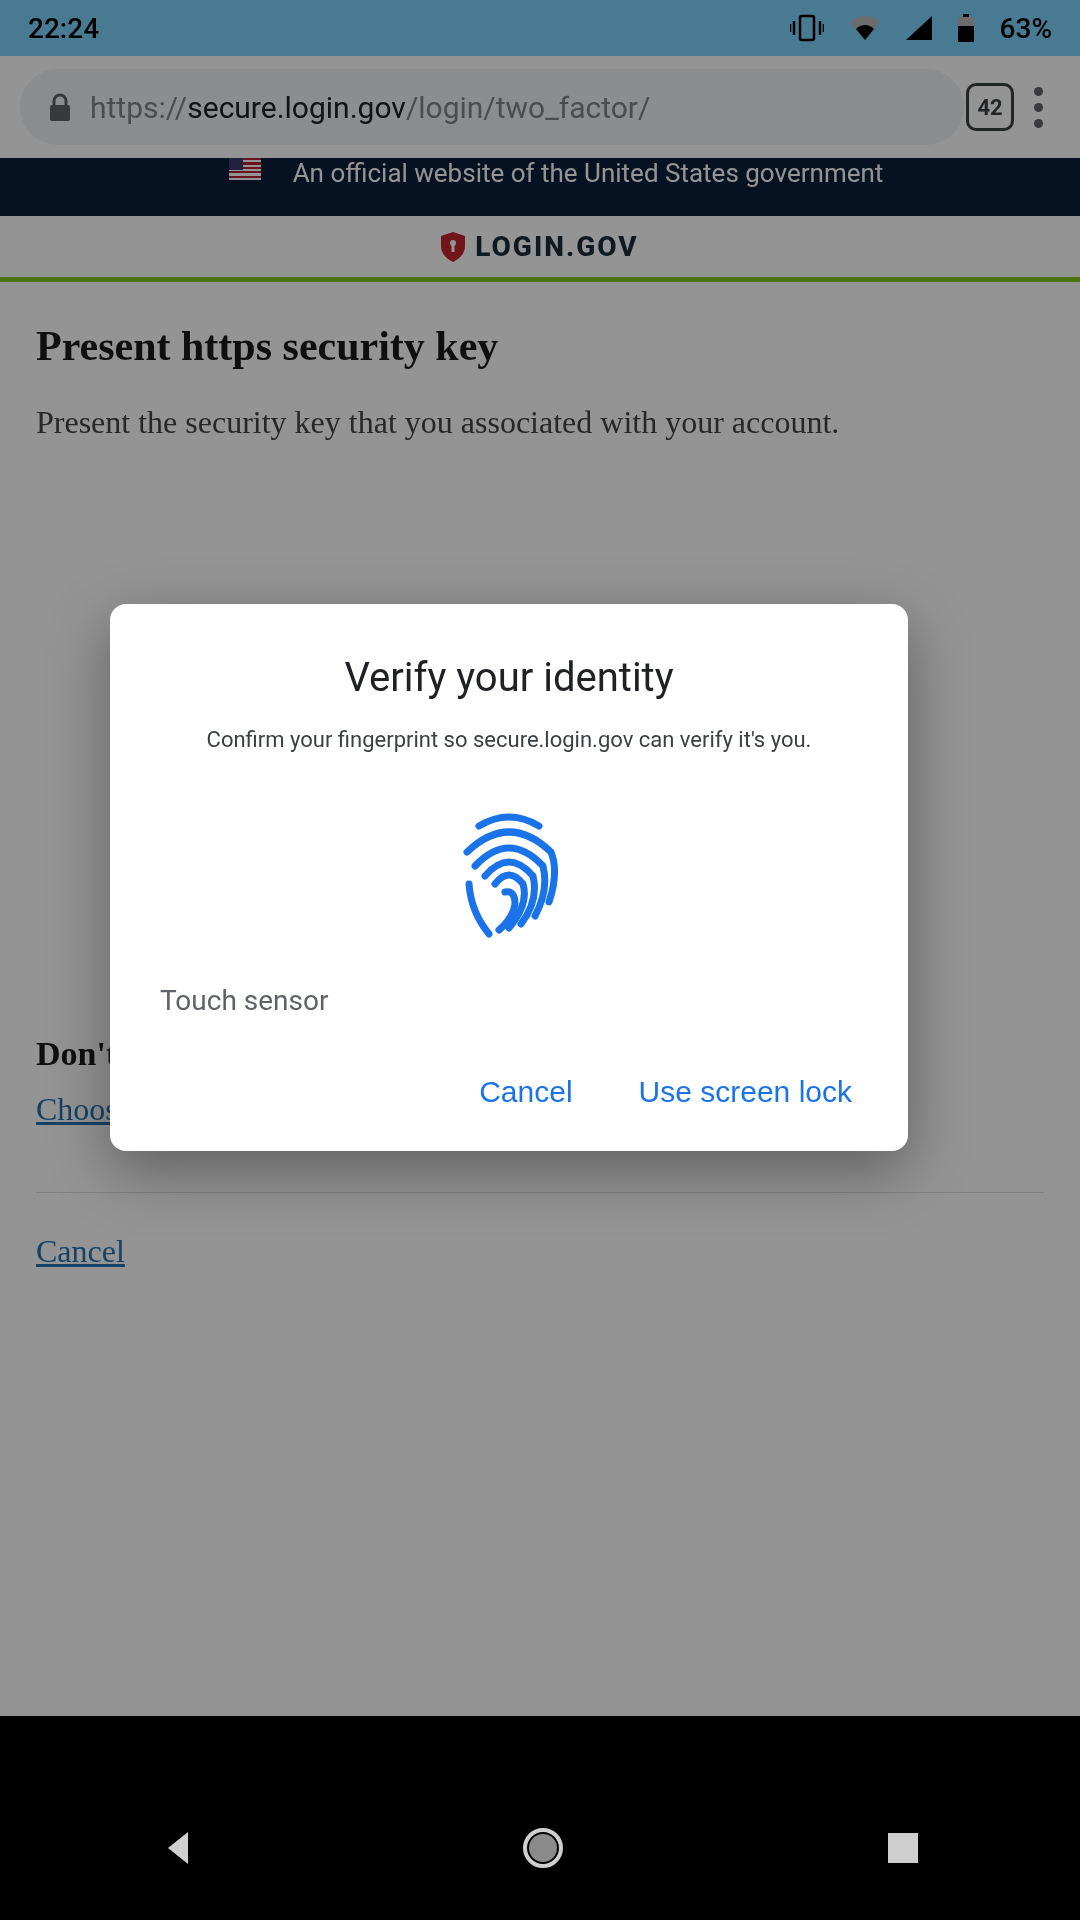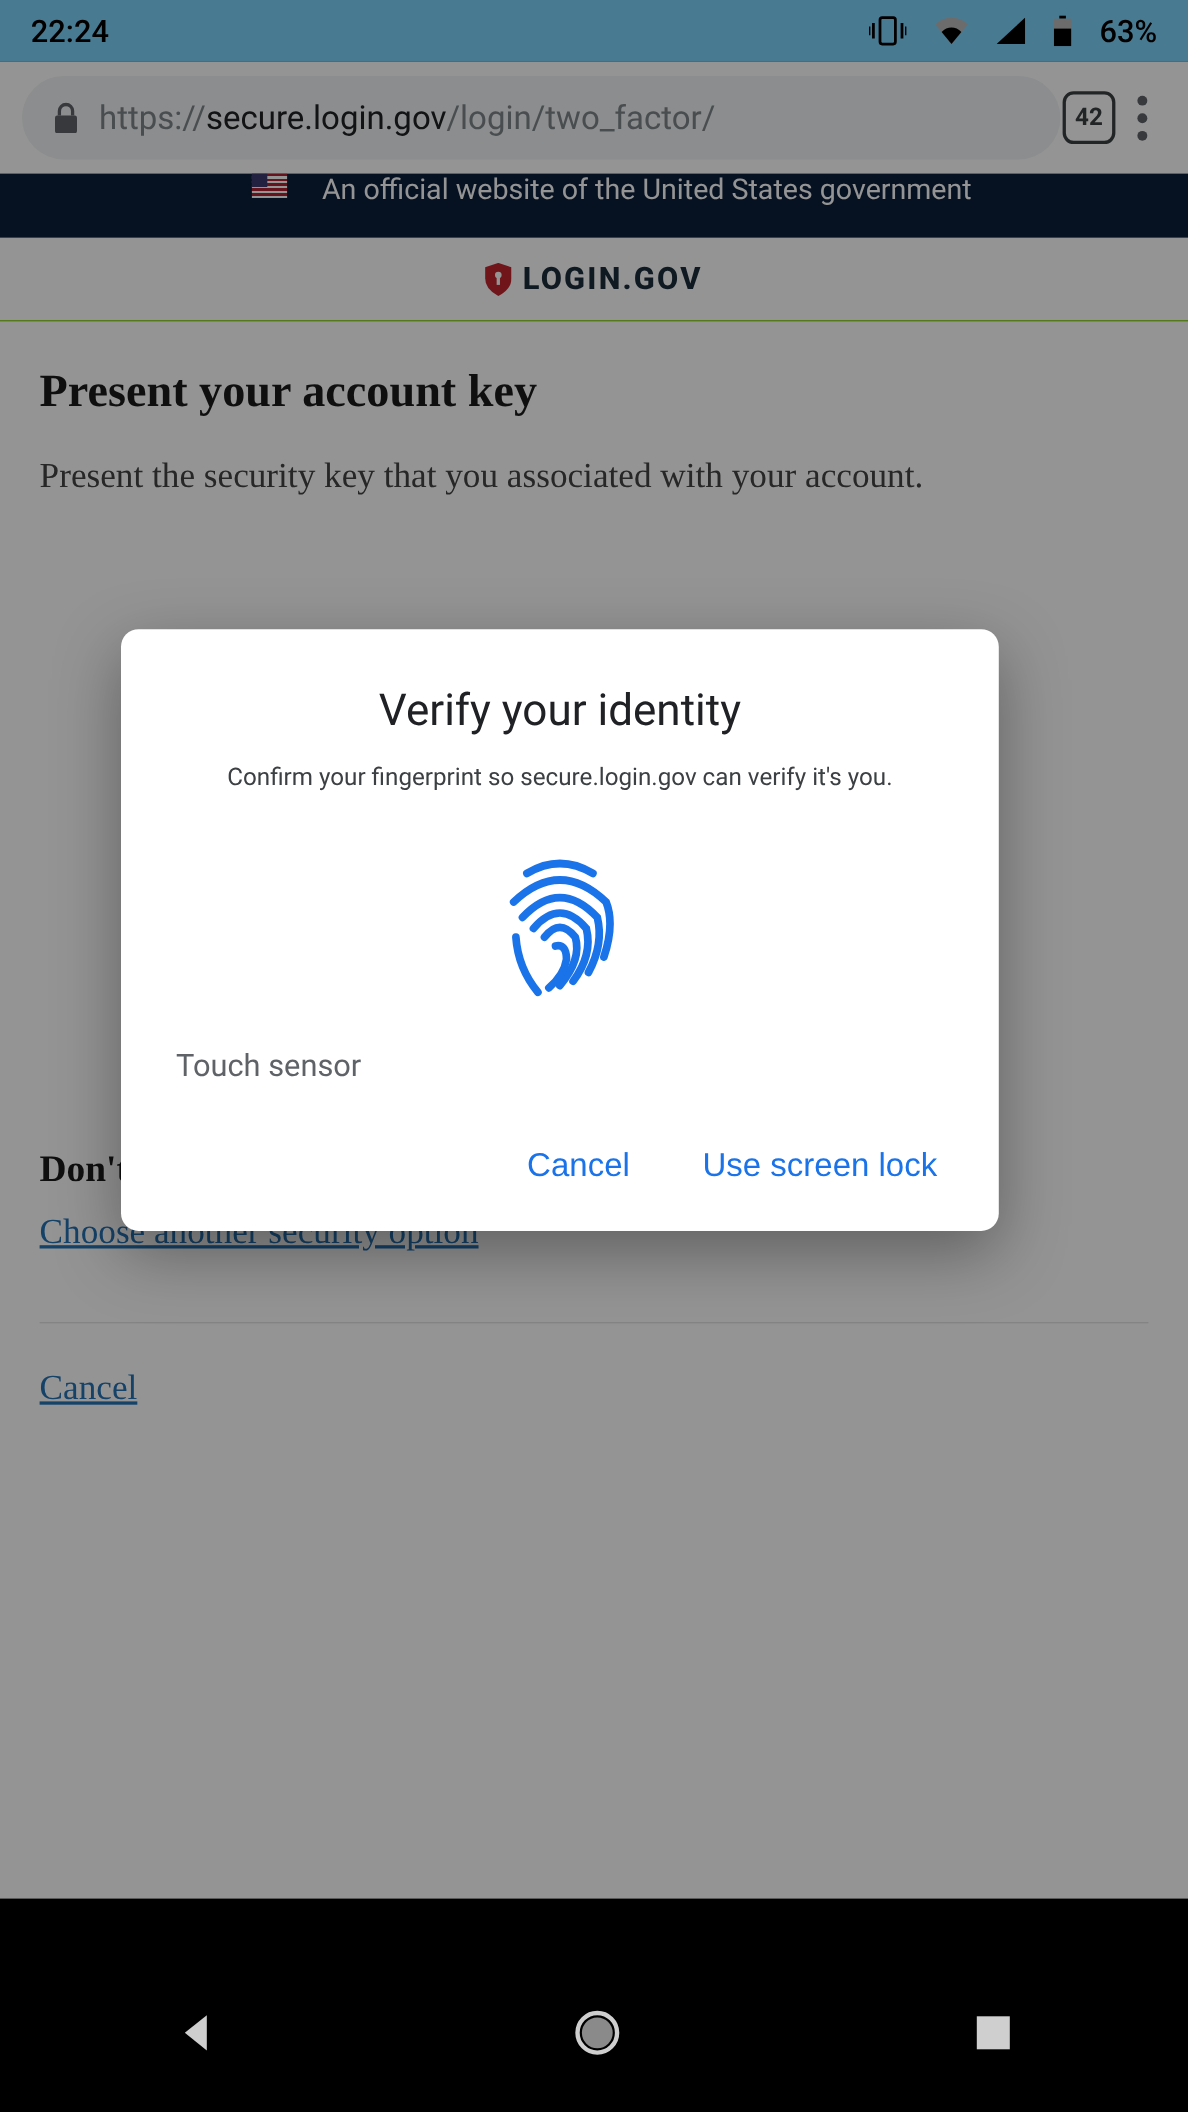--- a/index.html
+++ b/index.html
@@ -18,40 +18,40 @@
   .tab-count { width: 48px; height: 48px; border: 3px solid #3c4043; border-radius: 10px; display: flex; align-items: center; justify-content: center; font-size: 22px; font-weight: 700; color: #3c4043; }
   .menu-dots { width: 44px; display: flex; flex-direction: column; align-items: center; gap: 7px; }
   .menu-dots span { width: 9px; height: 9px; background: #5f6368; border-radius: 50%; }
   
   
   .gov-banner { height: 58px; background: #0b1f3a; color: #fff; display: flex; justify-content: center; gap: 32px; font-size: 26px; padding-left: 32px; }
   .flag { width: 32px; height: 22px; background: linear-gradient(#b22234 10%, #fff 10% 20%, #b22234 20% 30%, #fff 30% 40%, #b22234 40% 50%, #fff 50% 60%, #b22234 60% 70%, #fff 70% 80%, #b22234 80% 90%, #fff 90%); position: relative; }
   .flag::before { content: ""; position: absolute; top: 0; left: 0; width: 14px; height: 12px; background: #3c3b6e; }
   
   
-  .logo-bar { height: 76px; background: #fff; display: flex; align-items: center; justify-content: center; gap: 10px; border-bottom: 1px solid #84cc16; }
+  .logo-bar { height: 66px; background: #fff; display: flex; align-items: center; justify-content: center; gap: 10px; border-bottom: 5px solid #84cc16; }
   .logo-shield { width: 24px; height: 30px; }
   .logo-text { font-size: 28px; font-weight: 800; letter-spacing: 2px; color: #1b2b3a; }
   
   
   .content { background: #fff; padding: 40px 36px 0; height: 1434px; font-family: Georgia, 'Times New Roman', serif; }
   .h1 { font-size: 42px; font-weight: 700; color: #1a1a1a; margin-bottom: 28px; }
   .lead { font-size: 32px; color: #444; line-height: 1.55; margin-bottom: 480px; }
   .partial { font-size: 32px; color: #333; text-align: center; margin-bottom: 70px; }
   .h2 { font-size: 34px; font-weight: 700; color: #1a1a1a; margin-bottom: 18px; }
   .link { font-size: 32px; color: #2572b4; text-decoration: underline; }
   .divider { border: none; border-top: 1px solid #dcdcdc; margin: 64px 0 40px; }
   
   
   .nav-bar { position: absolute; bottom: 0; left: 0; right: 0; height: 144px; background: #000; display: flex; align-items: center; justify-content: space-around; }
   .nav-bar svg { display: block; }
   
   
   .scrim { position: absolute; inset: 0; background: rgba(0,0,0,0.42); }
-  .dialog { position: absolute; left: 110px; top: 572px; width: 798px; background: #fff; border-radius: 16px; padding: 50px 50px 42px; font-family: Roboto, -apple-system, sans-serif; box-shadow: 0 20px 60px rgba(0,0,0,0.35); }
+  .dialog { position: absolute; left: 110px; top: 604px; width: 798px; background: #fff; border-radius: 16px; padding: 50px 50px 42px; font-family: Roboto, -apple-system, sans-serif; box-shadow: 0 20px 60px rgba(0,0,0,0.35); }
   .dialog-title { font-size: 40px; text-align: center; color: #202124; margin-bottom: 24px; font-weight: 400; }
   .dialog-sub { font-size: 22px; text-align: center; color: #3c4043; line-height: 1.4; margin-bottom: 56px; padding: 0 10px; }
   .fp-wrap { display: flex; justify-content: center; margin-bottom: 42px; }
   .sensor-label { text-align: left; font-size: 28px; color: #5f6368; margin-bottom: 58px; }
   .dialog-actions { display: flex; justify-content: flex-end; gap: 66px; padding-right: 6px; }
   .dialog-btn { font-size: 30px; color: #1a73e8; font-weight: 500; background: none; border: none; cursor: pointer; }
   
   .root { position: relative; width: 1080px; height: 1920px; }
 </style>
 </head>
@@ -111,21 +111,21 @@
   <div class="logo-bar">
     <svg class="logo-shield" viewBox="0 0 24 30">
         <path d="M12 0 L24 4 V14 Q24 24 12 30 Q0 24 0 14 V4 Z" fill="#c1272d"></path>
         <circle cx="12" cy="11" r="3" fill="#fff"></circle>
         <rect x="10.5" y="13" width="3" height="7" fill="#fff"></rect>
       </svg>
     <span class="logo-text">LOGIN.GOV</span>
   </div>
 
   <div class="content">
-    <h1 class="h1">Present your account key</h1>
+    <h1 class="h1">Present https security key</h1>
     <p class="lead">Present the security key that you associated with your account.</p>
     <p class="partial">in with login.gov</p>
     <h2 class="h2">Don't have your security key available?</h2>
     <a class="link">Choose another security option</a>
     <hr class="divider">
     <a class="link">Cancel</a>
   </div>
 
   <div class="scrim"></div>
 

